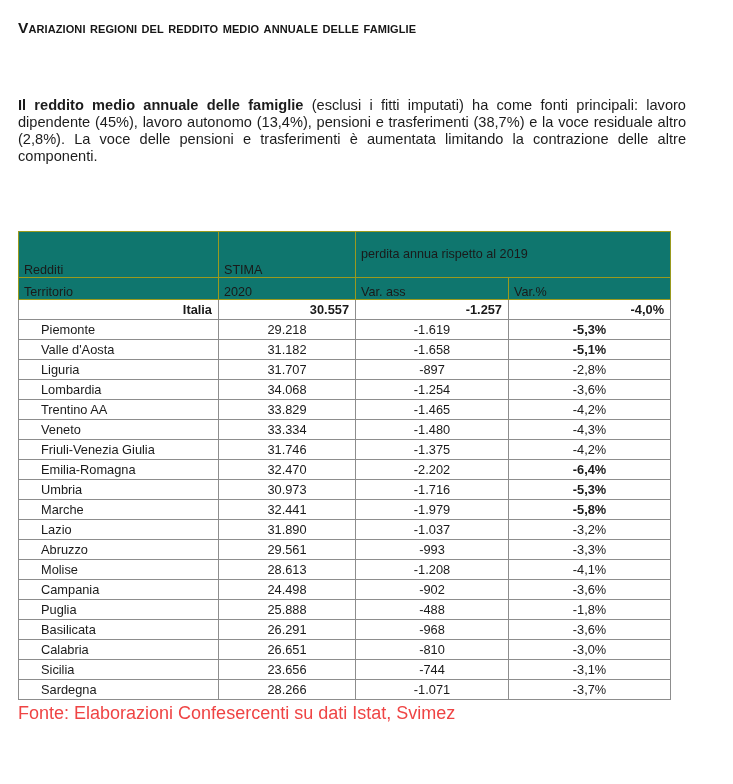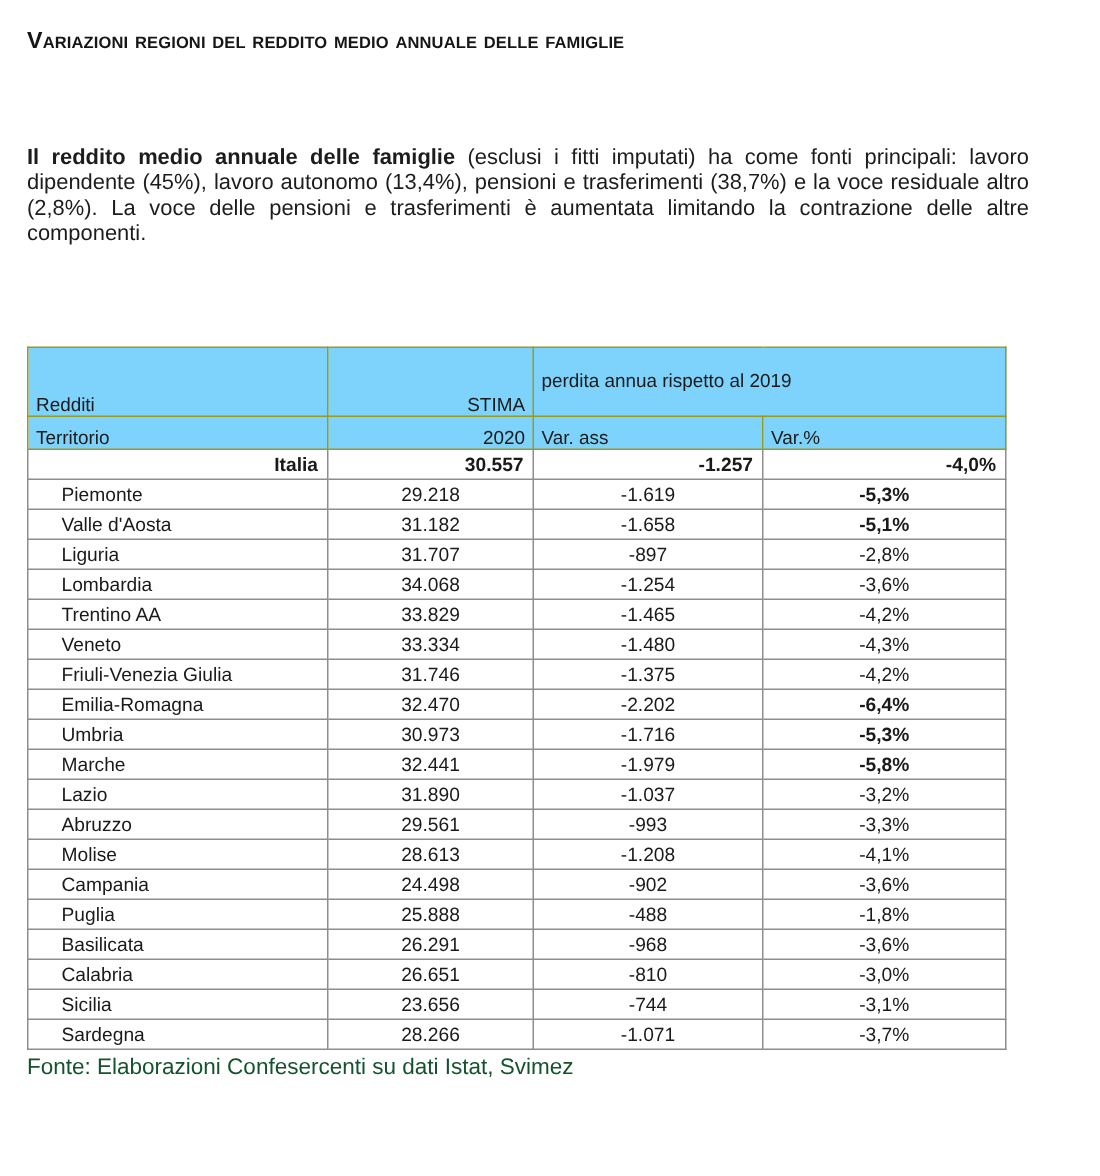--- a/index.html
+++ b/index.html
@@ -65,32 +65,32 @@
     width: 652px;
     font-size: 12.6px;
   }
   table.data col.c-terr  { width: 200px; }
   table.data col.c-stima { width: 137px; }
   table.data col.c-ass   { width: 153px; }
   table.data col.c-pct   { width: 162px; }
 
   
   .hd {
-    background: #7dd3fc;
+    background: #0f766e;
     border: 1px solid #9a9a1e;
     color: #1a1a1a;
     font-size: 12.6px;
     padding: 0 5px;
     vertical-align: bottom;
     font-weight: normal;
     text-align: left;
     height: 22px;
     box-sizing: border-box;
   }
-  .hd.center { text-align: right; }
+  .hd.center { text-align: left; }
   .hd.tall { height: 46px; vertical-align: bottom; }
   .hd.span2 { vertical-align: top; padding-top: 15px; }
 
   
   td.cell {
     border: 1px solid #8d8d8d;
     border-top-color: #8d8d8d;
     height: 20px;
     padding: 0 6px;
     box-sizing: border-box;
@@ -101,22 +101,22 @@
   td.name   { text-align: left; padding-left: 22px; }
   td.name.total { padding-left: 6px; font-weight: bold; }
   td.num    { text-align: center; }
   td.num.b  { font-weight: bold; }
   tr.total td { font-weight: bold; border-top: 1px solid #555; text-align: right; }
 
   .src-note {
     position: absolute;
     left: 18px;
     top: 703px;
-    font-size: 15px;
-    color: #14532d;
+    font-size: 18px;
+    color: #ef4444;
   }
 </style>
 </head>
 <body>
 
 <div class="page">
 
   <h1 class="doc-title">Variazioni regioni del reddito medio annuale delle famiglie</h1>
 
   <p class="body-par"><span class="lead">Il reddito medio annuale delle famiglie</span><span> (esclusi i fitti imputati) ha come fonti principali: lavoro dipendente (45%), lavoro autonomo (13,4%), pensioni e trasferimenti (38,7%) e la voce residuale altro (2,8%).  La voce delle pensioni e trasferimenti è aumentata limitando la contrazione delle altre componenti.</span></p>

